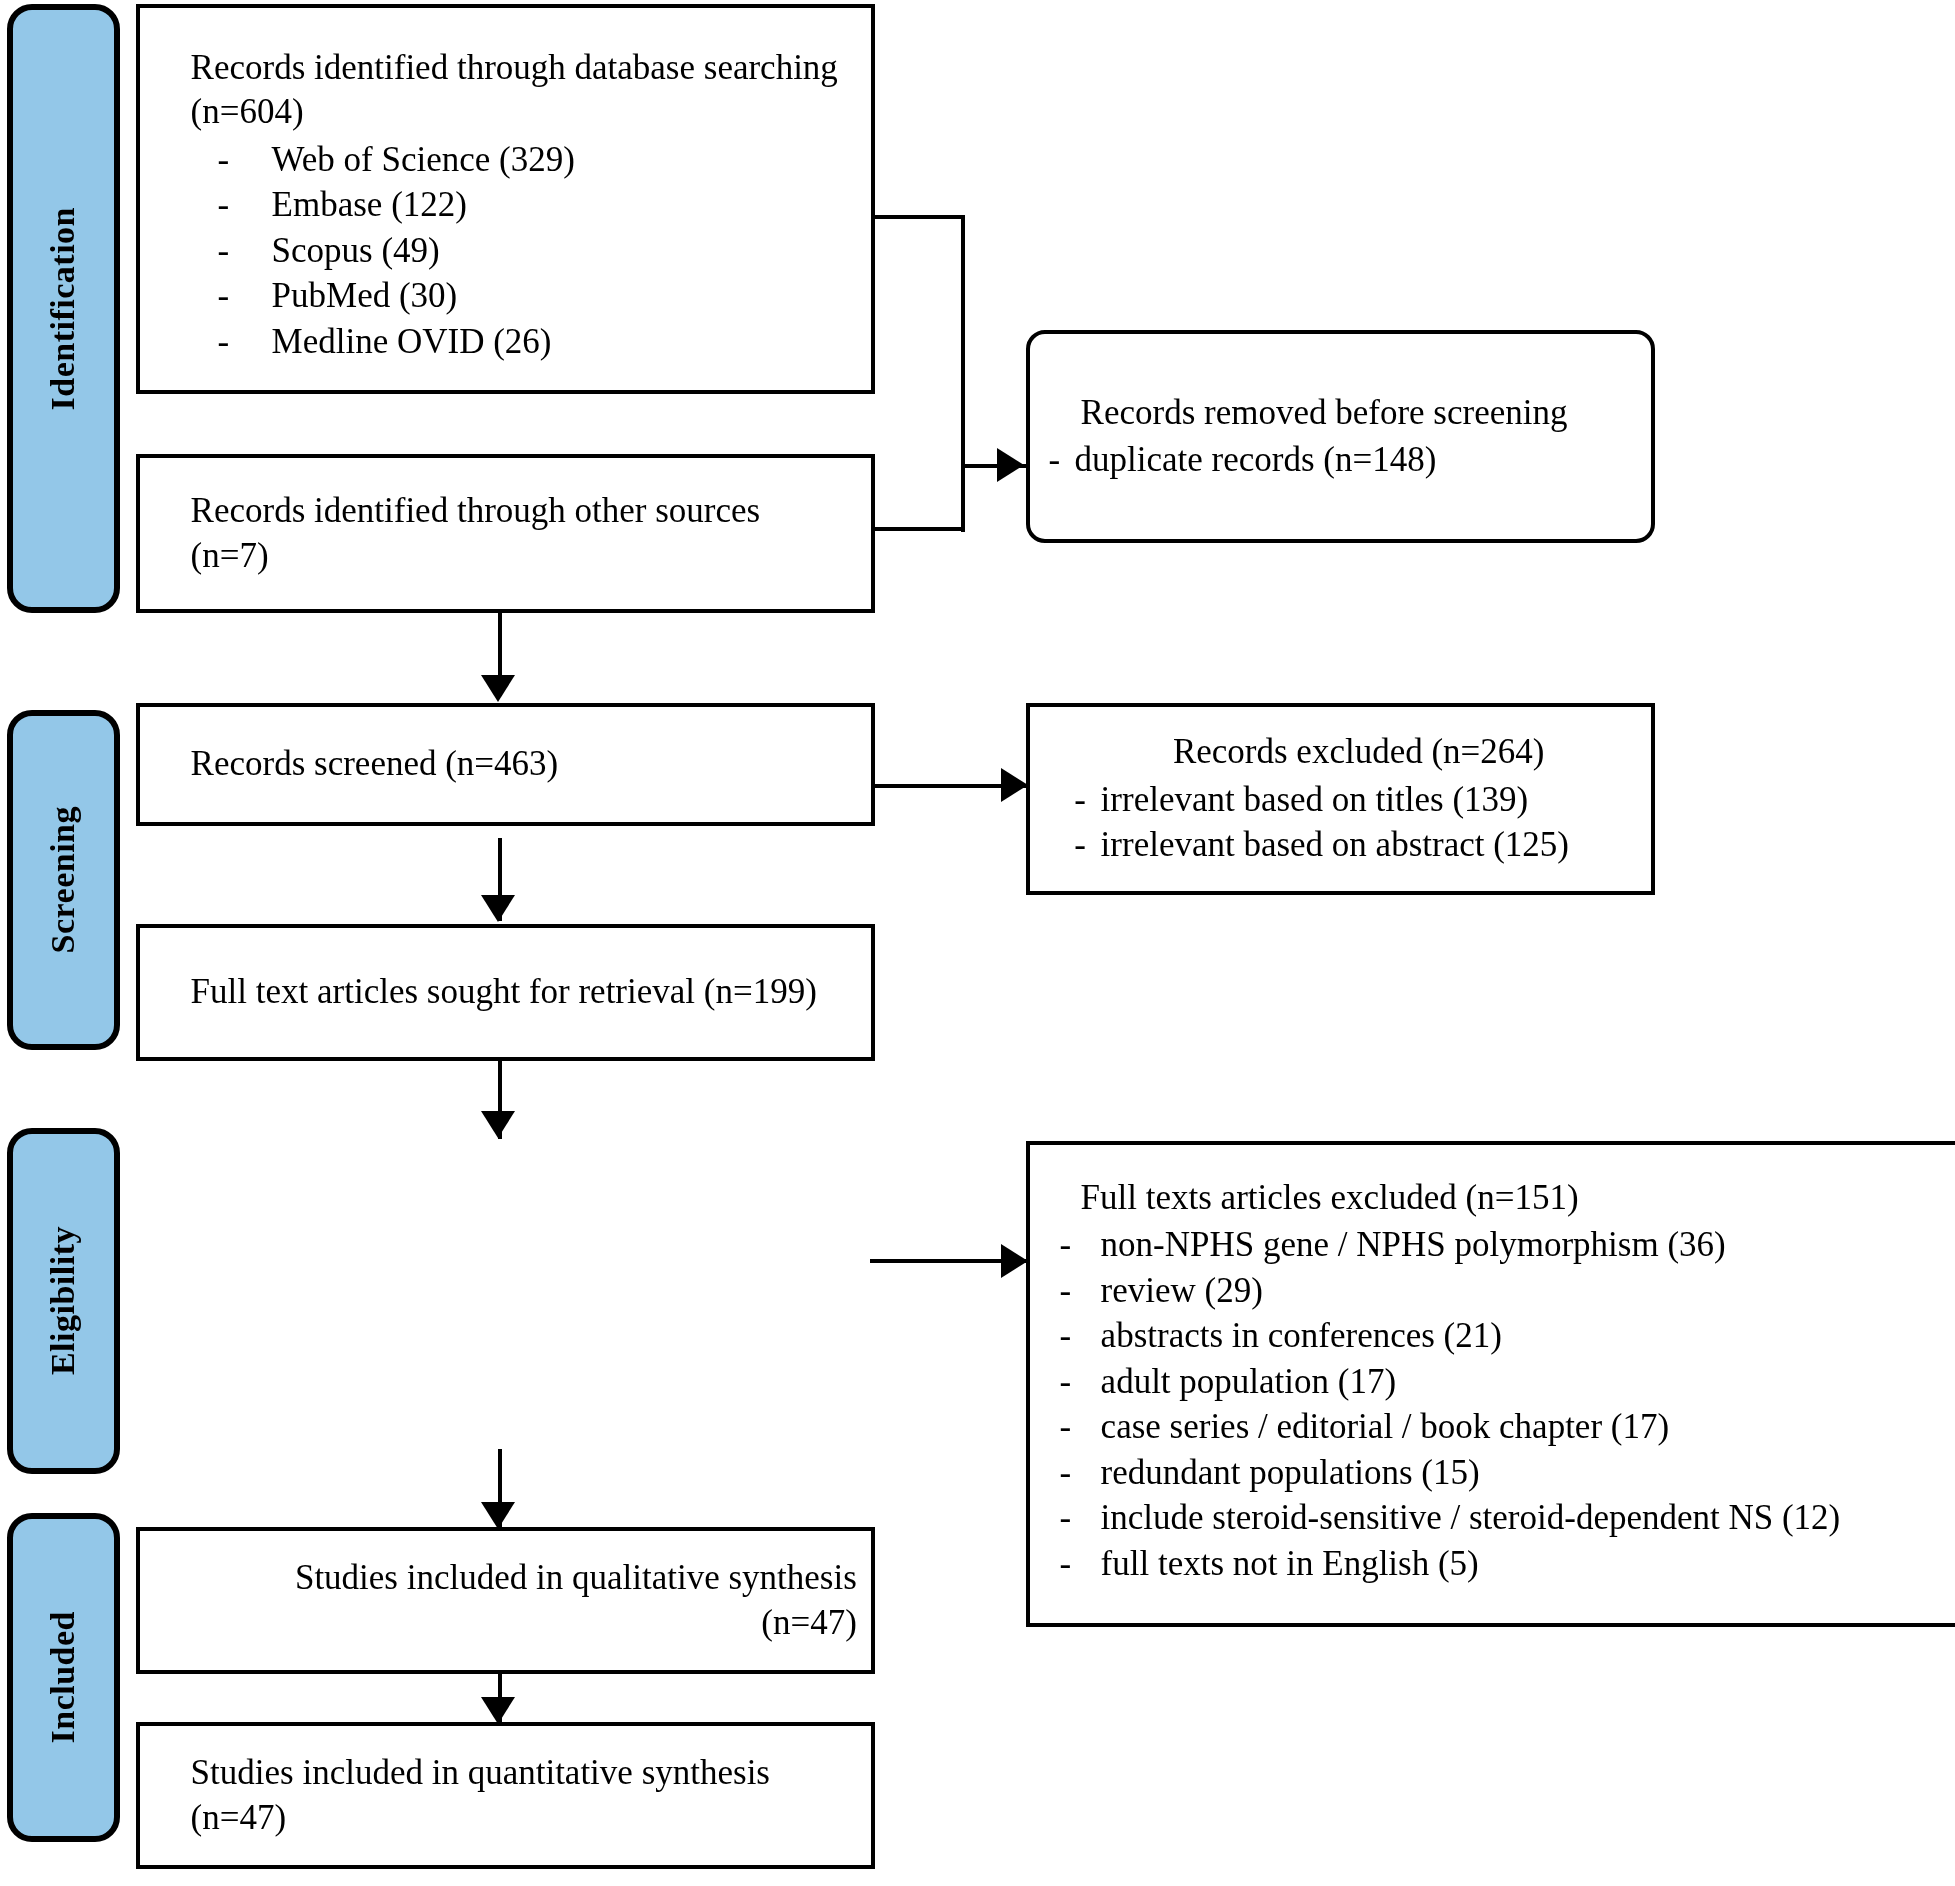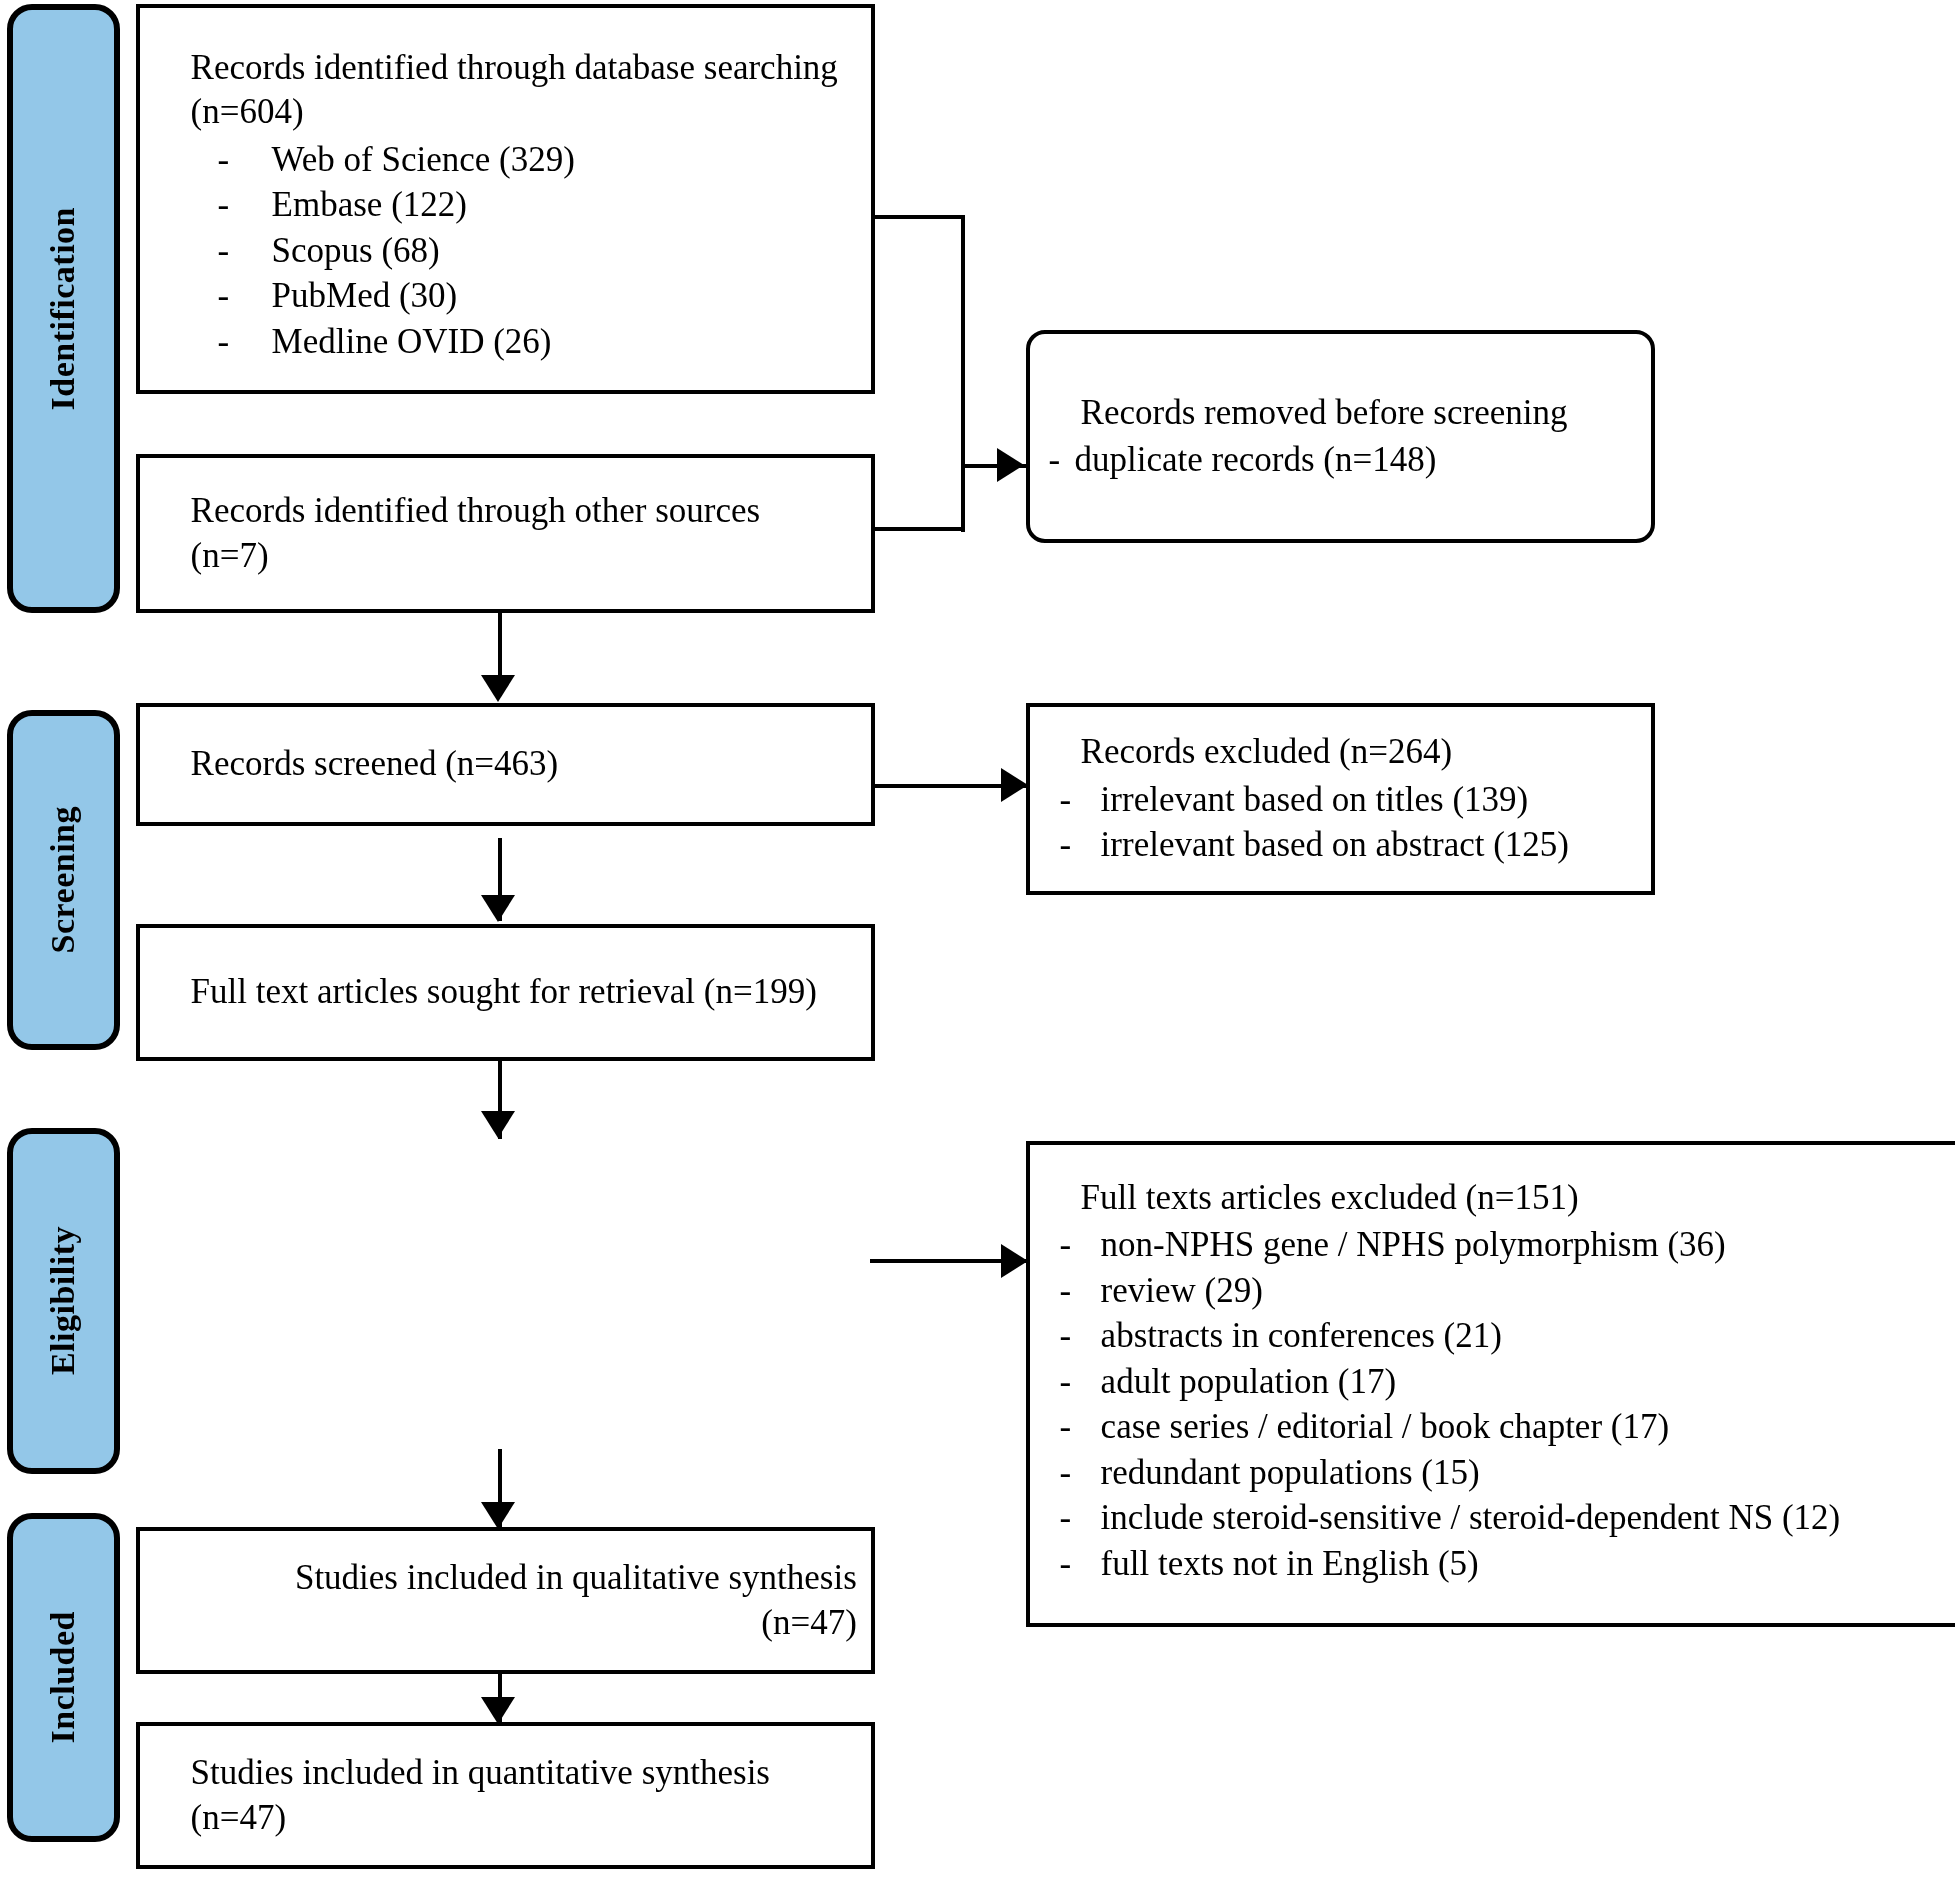--- a/index.html
+++ b/index.html
@@ -174,21 +174,21 @@
       <li>
         <span class="dash">-</span>
         <span>Web of Science (329)</span>
       </li>
       <li>
         <span class="dash">-</span>
         <span>Embase (122)</span>
       </li>
       <li>
         <span class="dash">-</span>
-        <span>Scopus (68)</span>
+        <span>Scopus (49)</span>
       </li>
       <li>
         <span class="dash">-</span>
         <span>PubMed (30)</span>
       </li>
       <li>
         <span class="dash">-</span>
         <span>Medline OVID (26)</span>
       </li>
     </ul>
@@ -206,21 +206,21 @@
         <span class="dash">-</span>
         <span>duplicate records (n=148)</span>
       </li>
     </ul>
   </div>
 
   <div class="flow-box" style="left:136px; top:703px; width:739px; height:123px;">
     <div class="box-title">Records screened (n=463)</div>
   </div>
 
-  <div class="flow-box" style="left:1026px; top:703px; width:629px; height:192px;">
+  <div class="flow-box" style="left:1026px; top:703px; width:629px; height:192px;text-align:center;">
     <div class="box-title">Records excluded (n=264)</div>
     <ul class="bullet-list indent-mid">
       <li>
         <span class="dash">-</span>
         <span>irrelevant based on titles (139)</span>
       </li>
       <li>
         <span class="dash">-</span>
         <span>irrelevant based on abstract (125)</span>
       </li>

